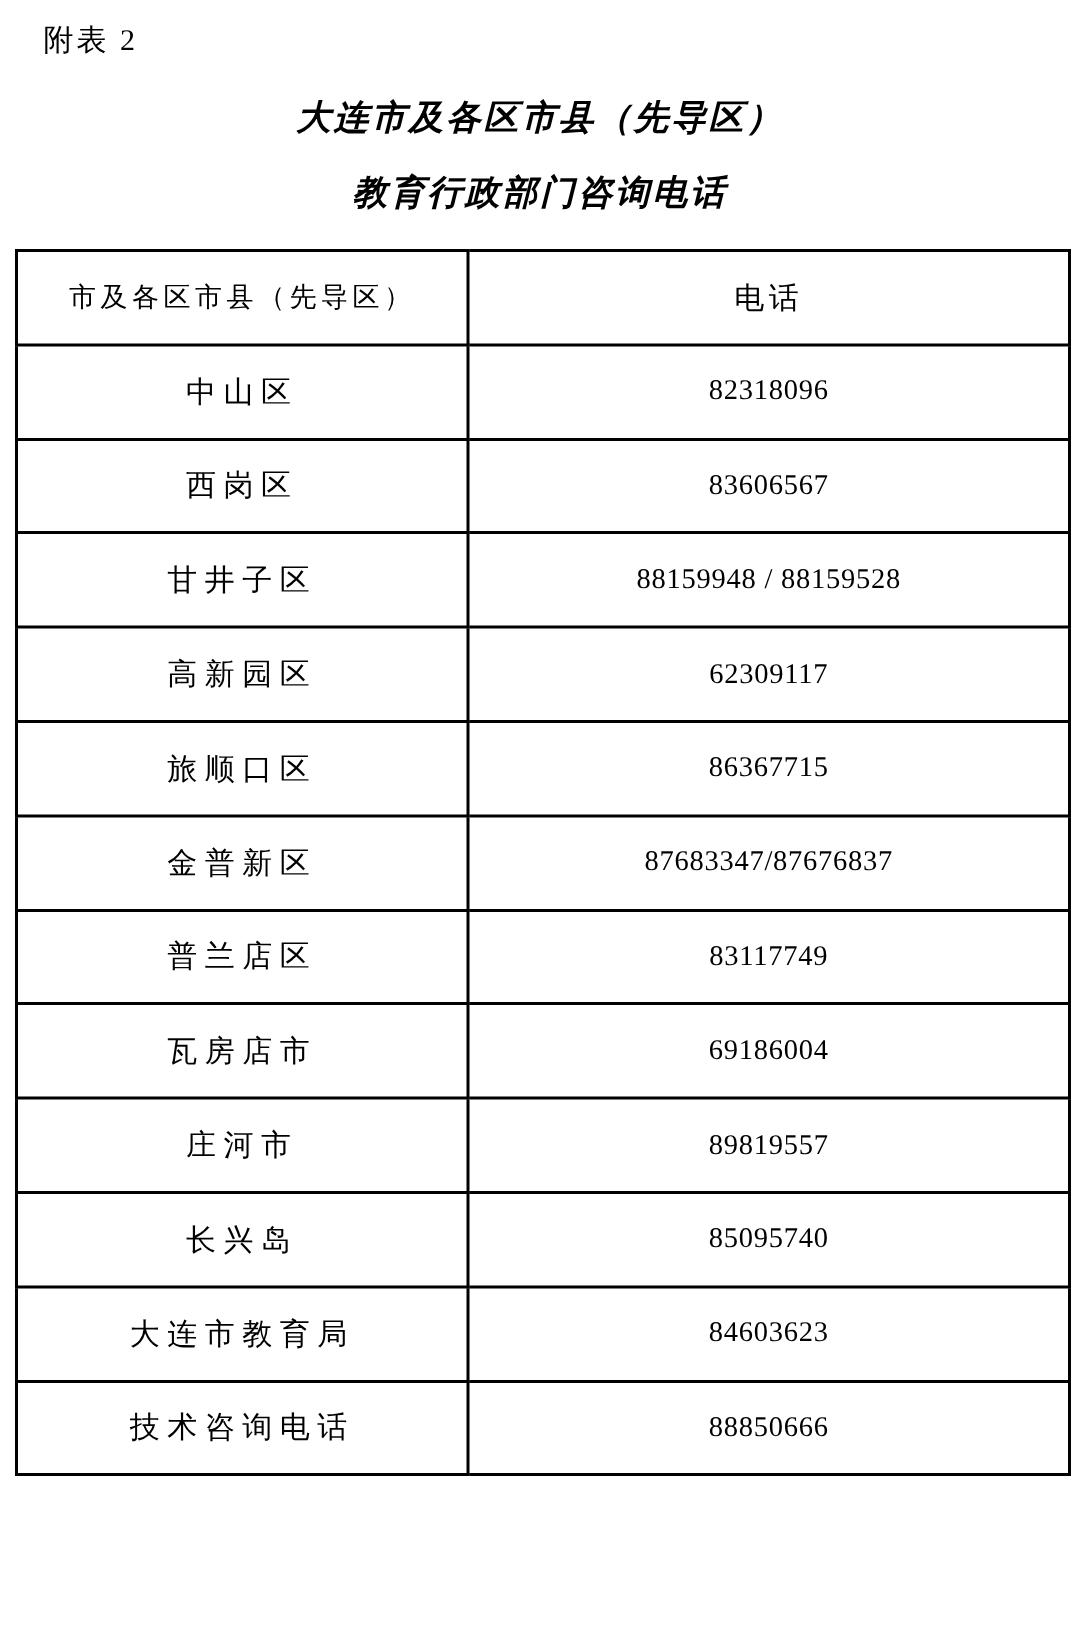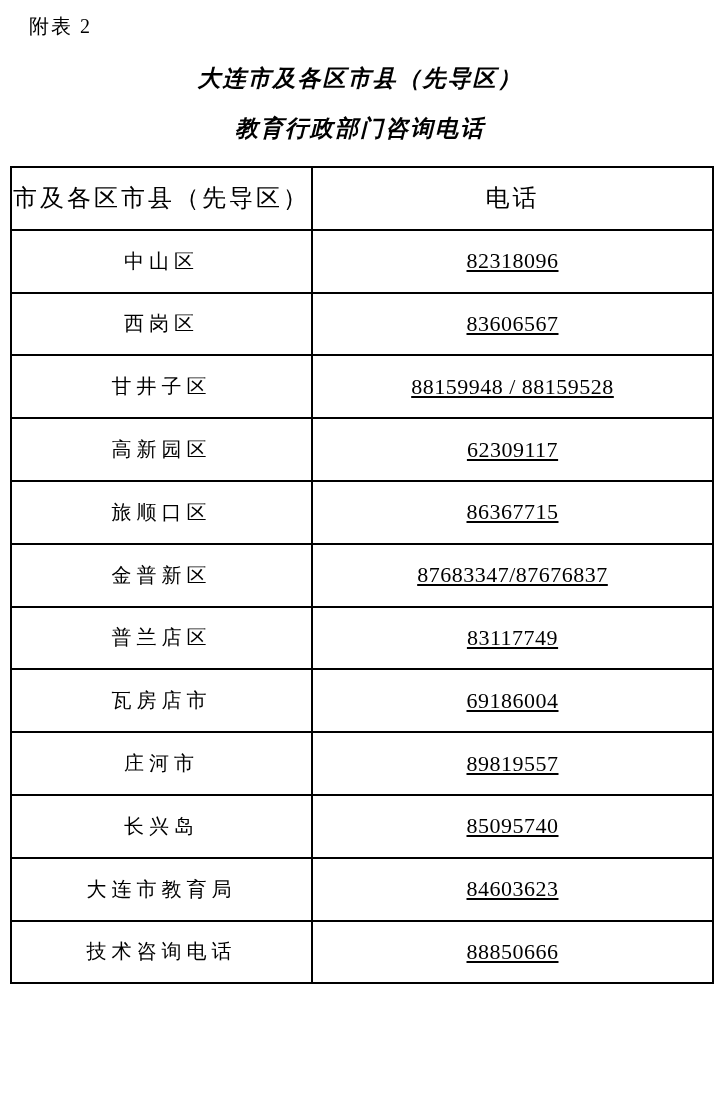--- a/index.html
+++ b/index.html
@@ -42,36 +42,35 @@
     border: 2px solid #000000;
     height: 62.8px;
     text-align: center;
     vertical-align: middle;
     font-weight: normal;
     background: #ffffff;
   }
   col.c-region { width: 301px; }
   col.c-phone  { width: 401px; }
   th.region-h {
-    font-size: 24px;
+    font-size: 18px;
     letter-spacing: 3px;
   }
   th.phone-h {
-    font-size: 24px;
+    font-size: 20px;
     letter-spacing: 3px;
   }
   td.region {
     font-size: 20px;
     letter-spacing: 5px;
   }
   td.phone {
-    font-size: 22px;
+    font-size: 19px;
     letter-spacing: 0.5px;
     font-family: "Liberation Serif", "DejaVu Serif", serif;
-    text-decoration: underline;
   }
 </style>
 </head>
 <body>
 
 <div class="page">
 
   <div class="appendix">附表 2</div>
 
   <div class="title">

